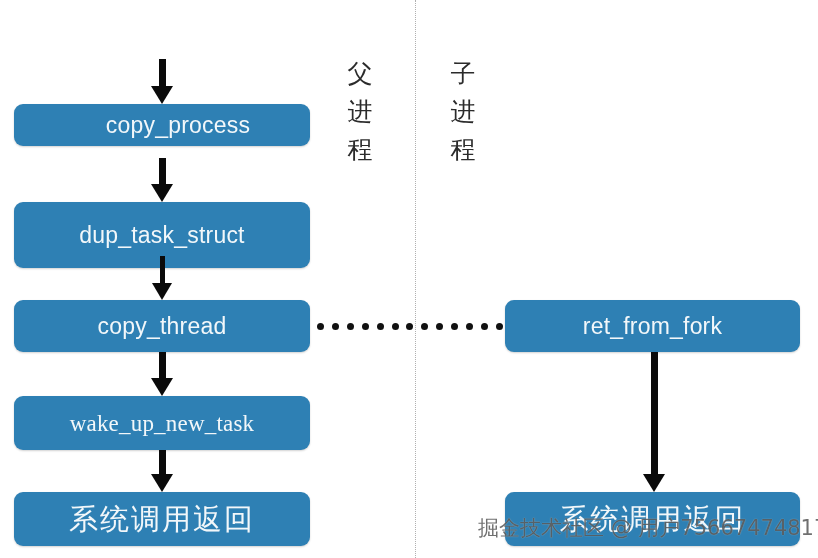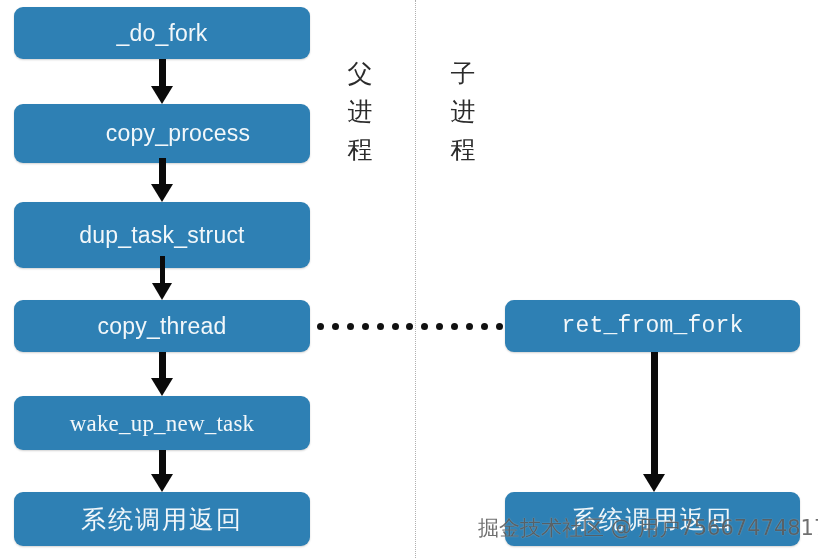--- a/index.html
+++ b/index.html
@@ -29,21 +29,21 @@
     justify-content: center;
     color: #f2f7fa;
     font-size: 23px;
     font-weight: 400;
     letter-spacing: 0.2px;
     line-height: 1;
     white-space: nowrap;
     box-shadow: 0 1px 2px rgba(0,0,0,0.18);
   }
   .node.cjk {
-    font-size: 25px;
+    font-size: 29px;
     letter-spacing: 2px;
   }
 
   
   .arrow {
     position: absolute;
     width: 0;
   }
   .arrow .shaft {
     position: absolute;
@@ -115,28 +115,27 @@
     font-family: "DejaVu Sans", "Liberation Sans", sans-serif;
     text-shadow: 0 0 1px rgba(255,255,255,0.55);
     pointer-events: none;
   }
 </style>
 </head>
 <body>
 
 <div id="canvas">
 
-  <div class="node" style="left:14px; top:7px; width:296px; height:52px;">_do_fork</div>
 
   <div class="arrow" style="left:162px; top:59px; height:45px;">
     <div class="shaft" style="height:27px;"></div>
     <div class="head"></div>
   </div>
 
-  <div class="node" style="left:14px; top:104px; width:296px; height:59px;padding-left:32px;">copy_process</div>
+  <div class="node" style="left:14px; top:104px; width:296px; height:42px;padding-left:32px;">copy_process</div>
 
   <div class="arrow" style="left:162px; top:158px; height:44px;">
     <div class="shaft" style="height:26px;"></div>
     <div class="head"></div>
   </div>
 
   <div class="node" style="left:14px; top:202px; width:296px; height:66px;">dup_task_struct</div>
 
   <div class="arrow thin" style="left:162px; top:256px; height:44px;">
     <div class="shaft" style="height:27px;"></div>
@@ -182,21 +181,21 @@
     <span>进</span>
     <span>程</span>
   </div>
 
   <div class="vlabel" style="left:443px; top:55px; width:40px;">
     <span>子</span>
     <span>进</span>
     <span>程</span>
   </div>
 
-  <div class="node" style="left:505px; top:300px; width:295px; height:52px;font-family:Liberation Mono, monospace;">ret_from_fork</div>
+  <div class="node" style="left:505px; top:300px; width:295px; height:52px;">ret_from_fork</div>
 
   <div class="arrow" style="left:654px; top:352px; height:140px;">
     <div class="shaft" style="height:123px;"></div>
     <div class="head"></div>
   </div>
 
   <div class="node cjk" style="left:505px; top:492px; width:295px; height:54px;">系统调用返回</div>
 
   <div class="watermark" style="left:478px; top:518px;">掘金技术社区 @ 用户756674748176</div>
 

